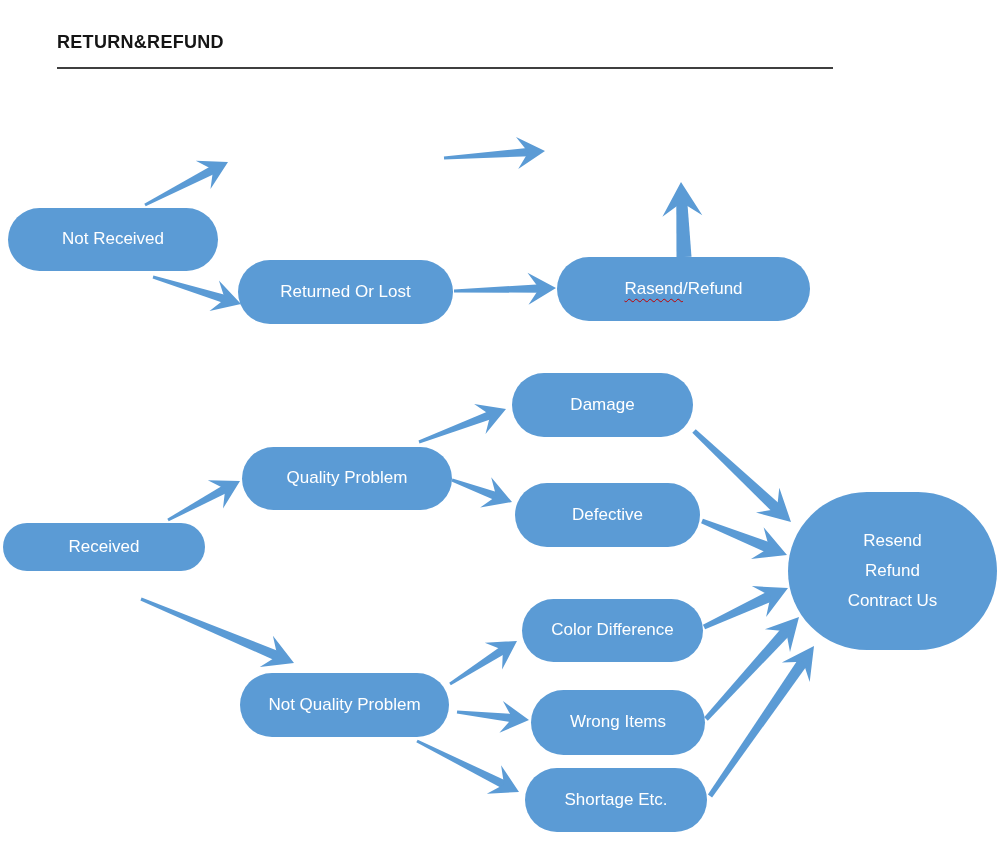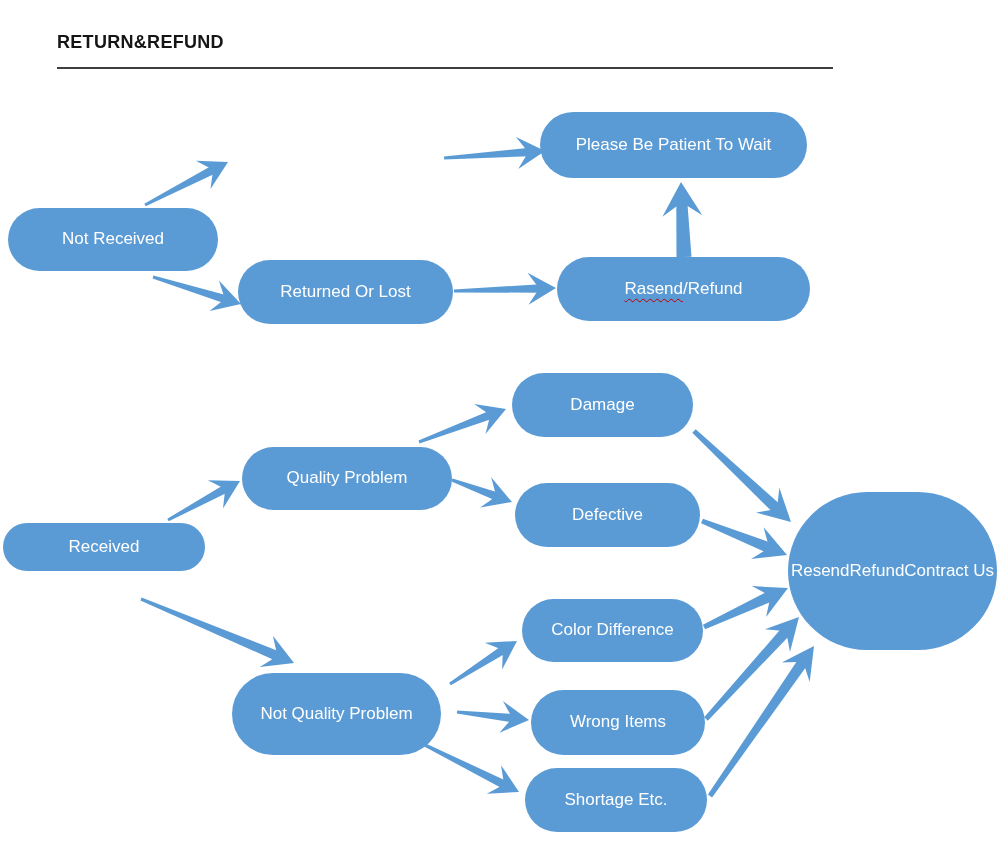--- a/index.html
+++ b/index.html
@@ -17,21 +17,21 @@
   .pill{
     position:absolute;background:#5b9bd5;border-radius:999px;
     display:flex;align-items:center;justify-content:center;
     color:#ffffff;font-size:17px;text-align:center;line-height:1.2;
   }
   .misspell{
     text-decoration:underline wavy #c00000;
     text-decoration-thickness:1px;
     text-underline-offset:4px;
   }
-  .stack{display:flex;flex-direction:row;line-height:30px;}
+  .stack{display:flex;flex-direction:column;line-height:30px;}
 </style>
 </head>
 <body>
 
 <div class="canvas">
 
   <h1 class="title">RETURN&amp;REFUND</h1>
   <div class="title-rule"></div>
 
   <svg id="arrows" width="1000" height="849" viewBox="0 0 1000 849">
@@ -69,23 +69,20 @@
       <polygon points="799,617 790,652.1 786.1,631.2 764.9,629.2" fill="#5b9bd5"></polygon>
       <polygon points="712.1,797.4 808.5,663.6 799.5,657.3 707.9,794.6" fill="#5b9bd5"></polygon>
       <polygon points="814,646 809.7,682 803.1,661.8 781.8,662.6" fill="#5b9bd5"></polygon>
     </svg>
 
   <div class="pill" style="left:8px;top:208px;width:210px;height:63px">
     <span>Not Received</span>
   </div>
 
 
-  <div class="pill" style="left:540px;top:112px;width:267px;height:66px">
-    <span>Please Be Patient To Wait</span>
-  </div>
 
   <div class="pill" style="left:557px;top:257px;width:253px;height:64px">
     <span><span class="misspell">Rasend</span><span>/Refund</span></span>
   </div>
 
   <div class="pill" style="left:238px;top:260px;width:215px;height:64px">
     <span>Returned Or Lost</span>
   </div>
 
   <div class="pill" style="left:3px;top:523px;width:202px;height:48px">
@@ -97,21 +94,21 @@
   </div>
 
   <div class="pill" style="left:512px;top:373px;width:181px;height:64px">
     <span>Damage</span>
   </div>
 
   <div class="pill" style="left:515px;top:483px;width:185px;height:64px">
     <span>Defective</span>
   </div>
 
-  <div class="pill" style="left:232px;top:673px;width:209px;height:82px">
+  <div class="pill" style="left:240px;top:673px;width:209px;height:64px">
     <span>Not Quality Problem</span>
   </div>
 
   <div class="pill" style="left:522px;top:599px;width:181px;height:63px">
     <span>Color Difference</span>
   </div>
 
   <div class="pill" style="left:531px;top:690px;width:174px;height:65px">
     <span>Wrong Items</span>
   </div>

